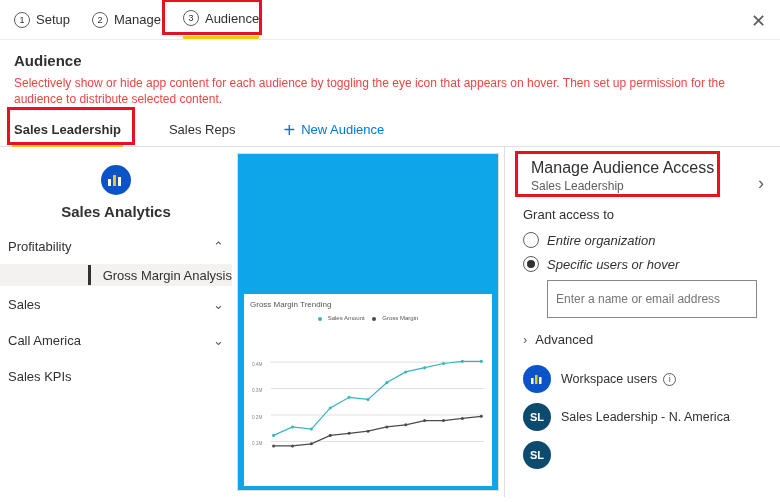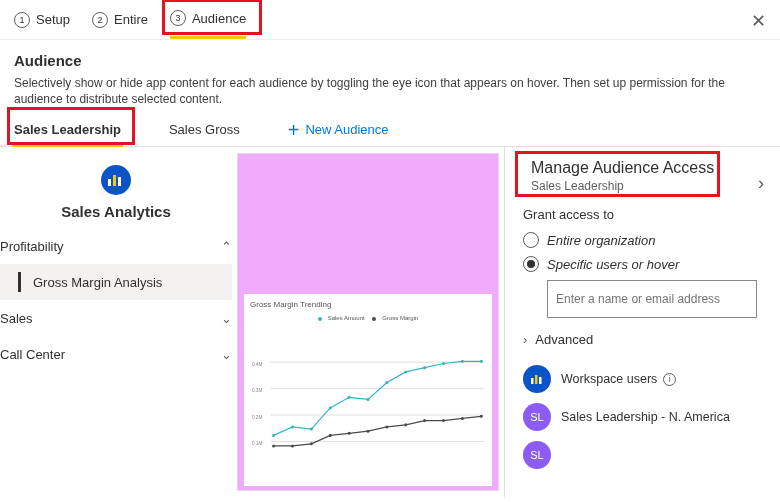--- a/index.html
+++ b/index.html
@@ -9,44 +9,44 @@
   .topbar { display:flex; align-items:center; height:40px; padding:0 14px; border-bottom:1px solid #eee; position:relative;}
   .step { display:flex; align-items:center; margin-right:22px; cursor:default; position:relative; height:100%; }
   .step-num { width:16px; height:16px; border:1px solid #605e5c; border-radius:50%; display:flex; align-items:center; justify-content:center; font-size:9px; margin-right:6px;}
   .step-label { font-size:13px; color:#323130; }
   .step.active { border-bottom:3px solid #f2c811; }
   .close-x { position:absolute; right:14px; top:10px; font-size:18px; color:#605e5c; cursor:pointer; }
   .hl { border:3px solid #e81123; position:absolute; pointer-events:none; }
 
   .section { padding:12px 14px 6px; }
   .h1 { font-size:15px; font-weight:600; margin-bottom:6px; }
-  .desc { font-size:12px; color:#404040; line-height:1.35; }
+  .desc { font-size:12px; color:#ef4444; line-height:1.35; }
 
   .aud-tabs { display:flex; align-items:center; height:34px; border-bottom:1px solid #e1dfdd; padding:0 14px; position:relative;}
   .aud-tab { margin-right:48px; font-size:13px; height:100%; display:flex; align-items:center; position:relative; cursor:pointer;}
   .aud-tab.active { font-weight:600; }
   .aud-tab.active::after { content:""; position:absolute; bottom:-1px; left:-2px; right:-2px; height:3px; background:#f2c811;}
   .new-aud { display:flex; align-items:center; color:#0078d4; font-size:13px; cursor:pointer;}
   .plus { font-size:20px; line-height:0; margin-right:6px; font-weight:300;}
 
   .columns { display:flex; height:350px; }
   .col-left { width:232px; padding-top:10px; }
   .col-mid { width:273px; border-right:1px solid #e1dfdd; padding:6px 5px; }
   .col-right { flex:1; padding:12px 16px 0 18px; position:relative;}
 
   
   .wsicon { width:30px; height:30px; border-radius:50%; background:#0b54c7; display:flex; align-items:center; justify-content:center; margin:8px auto 8px;}
   .wsname { text-align:center; font-size:15px; font-weight:600; margin-bottom:8px;}
-  .nav-item { display:flex; align-items:center; justify-content:space-between; height:36px; padding:0 0; font-size:13px; color:#323130; cursor:pointer;}
+  .nav-item { display:flex; align-items:center; justify-content:space-between; height:36px; padding:0 8px; font-size:13px; color:#323130; cursor:pointer;}
   .nav-item .chev { color:#605e5c; }
-  .sub-item { display:flex; align-items:center; height:36px; padding-left:18px; font-size:13px; background:#f3f2f1;}
+  .sub-item { display:flex; align-items:center; height:22px; padding-left:18px; font-size:13px; background:#f3f2f1;justify-content:flex-end;}
   .sub-bar { width:3px; height:20px; background:#323130; margin-right:12px;}
 
   
-  .thumb { width:100%; height:338px; background:#f0abfc; border:1px solid #ddd; position:relative; overflow:hidden;}
+  .thumb { width:100%; height:338px; background:#0ea5e9; border:1px solid #ddd; position:relative; overflow:hidden;}
   .thumb-inner { position:absolute; left:6px; right:6px; top:140px; bottom:4px; background:#fff; padding:6px; }
   .thumb-title { font-size:8px; color:#555; margin-bottom:6px;}
   .legend { font-size:6px; color:#555; text-align:center; margin-bottom:2px;}
   .legend span{ margin:0 3px; }
   .dot{ display:inline-block; width:4px; height:4px; border-radius:50%; vertical-align:middle;}
   svg.chart{ width:100%; height:150px; }
   .ytick{ font-size:5px; fill:#888; }
 
   
   .right-head { display:flex; justify-content:space-between; align-items:center; cursor:pointer;margin-left:8px;}
@@ -56,54 +56,54 @@
   .grant-h { font-size:13px; font-weight:400; margin-bottom:10px;}
   .radio-row { display:flex; align-items:center; font-size:13px; margin-bottom:8px; cursor:pointer;font-style:italic;}
   .radio { width:16px; height:16px; border:1px solid #605e5c; border-radius:50%; margin-right:8px; display:flex; align-items:center; justify-content:center;}
   .radio.sel::after{ content:""; width:8px; height:8px; border-radius:50%; background:#323130; }
   .input-row { padding-left:24px; margin-bottom:14px;}
   .txtin { width:210px; height:28px; border:1px solid #8a8886; font-size:12px; padding:18px 8px; color:#605e5c;}
   .adv-row { display:flex; align-items:center; font-size:13px; margin-bottom:18px; cursor:pointer;}
   .adv-row .chev { margin-right:8px; color:#605e5c;}
   .user-row { display:flex; align-items:center; font-size:12.5px; margin-bottom:10px;}
   .ucircle { width:28px; height:28px; border-radius:50%; display:flex; align-items:center; justify-content:center; color:#fff; font-size:11px; margin-right:10px;}
-  .c-blue{ background:#0b54c7;} .c-grey{ background:#8b5cf6;}
+  .c-blue{ background:#0b54c7;} .c-grey{ background:#0c4a6e;font-weight:bold;}
   .info{ width:13px; height:13px; border:1px solid #605e5c; border-radius:50%; display:inline-flex; align-items:center; justify-content:center; font-size:9px; margin-left:6px; color:#605e5c;}
 </style>
 </head>
 <body>
 
 <div class="topbar">
   <div class="step">
     <div class="step-num">1</div>
     <div class="step-label">Setup</div>
   </div>
   <div class="step">
     <div class="step-num">2</div>
-    <div class="step-label">Entire</div>
+    <div class="step-label">Manage</div>
   </div>
   <div class="step active">
     <div class="step-num">3</div>
     <div class="step-label">Audience</div>
   </div>
   <div class="close-x">✕</div>
   <div class="hl" style="left:162px; top:-1px; width:100px; height:36px;"></div>
 </div>
 
 <div class="section">
   <div class="h1">Audience</div>
   <div class="desc">Selectively show or hide app content for each audience by toggling the eye icon that appears on hover. Then set up permission for the audience to distribute selected content.</div>
 </div>
 
 <div class="aud-tabs">
   <div class="aud-tab active">
     <span>Sales Leadership</span>
   </div>
   <div class="aud-tab">
-    <span>Sales Gross</span>
+    <span>Sales Reps</span>
   </div>
   <div class="new-aud">
     <span class="plus">+</span>
     <span>New Audience</span>
   </div>
   <div class="hl" style="left:7px; top:-6px; width:128px; height:38px;"></div>
 </div>
 
 <div class="columns">
 
@@ -123,22 +123,25 @@
     </div>
     <div class="sub-item">
       <div class="sub-bar"></div>
       <span>Gross Margin Analysis</span>
     </div>
     <div class="nav-item">
       <span>Sales</span>
       <span class="chev">⌄</span>
     </div>
     <div class="nav-item">
-      <span>Call Center</span>
+      <span>Call America</span>
       <span class="chev">⌄</span>
+    </div>
+    <div class="nav-item">
+      <span>Sales KPIs</span>
     </div>
   </div>
 
   <div class="col-mid">
     <div class="thumb">
       <div class="thumb-inner">
         <div class="thumb-title">Gross Margin Trending</div>
         <div class="legend">
           <span class="dot" style="background:#35b5bd"></span><span>Sales Amount</span>
           <span class="dot" style="background:#4b4b4b"></span><span>Gross Margin</span>

